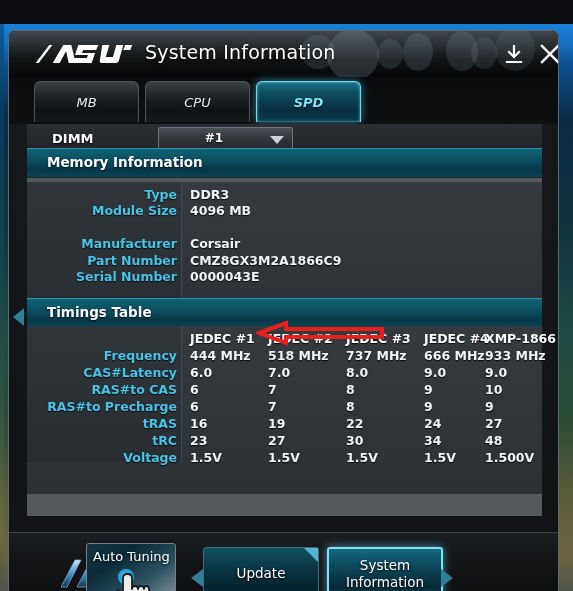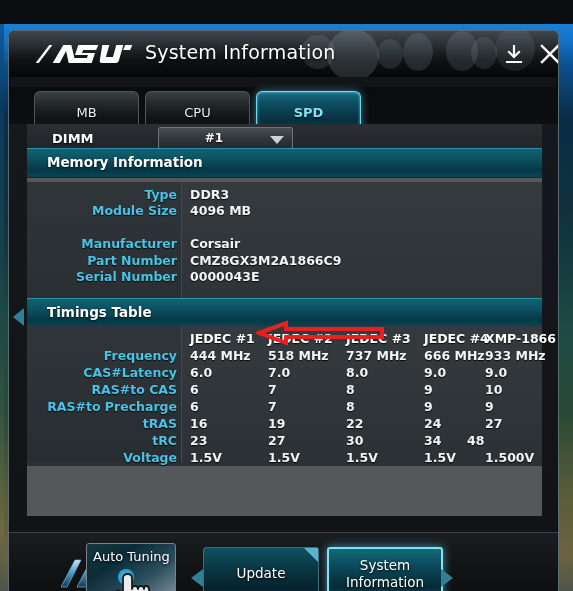--- a/index.html
+++ b/index.html
@@ -60,22 +60,23 @@
     text-shadow:0 1px 3px rgba(0,0,0,.9);
   }
   #dl-btn{
     position:absolute;left:494px;top:14px;width:22px;height:20px;cursor:pointer;
   }
   #close-btn{
     position:absolute;left:530px;top:12px;width:22px;height:22px;cursor:pointer;
   }
   
   #tabstrip{
-    position:absolute;left:0;top:56px;width:551px;height:47px;
+    position:absolute;left:0;top:46px;width:551px;height:47px;
     background:linear-gradient(180deg,#0a0b0d,#0d0f11);
+    font-style:italic;
   }
   .tab{
     position:absolute;top:4px;width:105px;height:41px;
     box-sizing:border-box;
     border:1px solid #4c565c;border-bottom:none;
     border-radius:6px 6px 0 0;
     background:linear-gradient(180deg,#3a4145 0%,#23282b 30%,#0f1113 70%,#16191b 100%);
     display:flex;align-items:center;justify-content:center;
     font-size:13px;color:#e8edf0;cursor:pointer;
     text-shadow:0 1px 2px rgba(0,0,0,.9);
@@ -150,21 +151,21 @@
     font-size:12.5px;font-weight:bold;color:#49c3e6;
     text-shadow:0 1px 1px rgba(0,0,0,.85);
   }
   .mi-value{
     position:absolute;left:163px;
     font-size:12.5px;font-weight:bold;color:#f2f5f7;
     text-shadow:0 1px 1px rgba(0,0,0,.85);
   }
   
   #timings{
-    position:absolute;left:18px;top:202px;width:515px;height:140px;
+    position:absolute;left:18px;top:202px;width:515px;height:168px;
     background:linear-gradient(180deg,#343a3e 0%,#2b3135 100%);
   }
   #timings .lblcol{
     position:absolute;left:0;top:0;width:154px;height:136px;
     background:linear-gradient(180deg,#30353a 0%,#282d31 100%);
     border-right:1px solid #43494e;
   }
   .tt-row{position:absolute;left:0;width:515px;height:17px;}
   .tt-label{
     position:absolute;left:0;width:150px;text-align:right;
@@ -387,21 +388,21 @@
             <div class="tt-cell" style="left: 319px;">22</div>
             <div class="tt-cell" style="left: 397px;">24</div>
             <div class="tt-cell" style="left: 458px;">27</div>
           </div>
           <div class="tt-row" style="top: 107px;">
             <div class="tt-label">tRC</div>
             <div class="tt-cell" style="left: 163px;">23</div>
             <div class="tt-cell" style="left: 241px;">27</div>
             <div class="tt-cell" style="left: 319px;">30</div>
             <div class="tt-cell" style="left: 397px;">34</div>
-            <div class="tt-cell" style="left: 440px; text-align: center;">48</div>
+            <div class="tt-cell" style="left: 458px; text-align: center;">48</div>
           </div>
           <div class="tt-row" style="top: 124px;">
             <div class="tt-label">Voltage</div>
             <div class="tt-cell" style="left: 163px;">1.5V</div>
             <div class="tt-cell" style="left: 241px;">1.5V</div>
             <div class="tt-cell" style="left: 319px;">1.5V</div>
             <div class="tt-cell" style="left: 397px;">1.5V</div>
             <div class="tt-cell" style="left: 458px;">1.500V</div>
           </div>
         </div>

